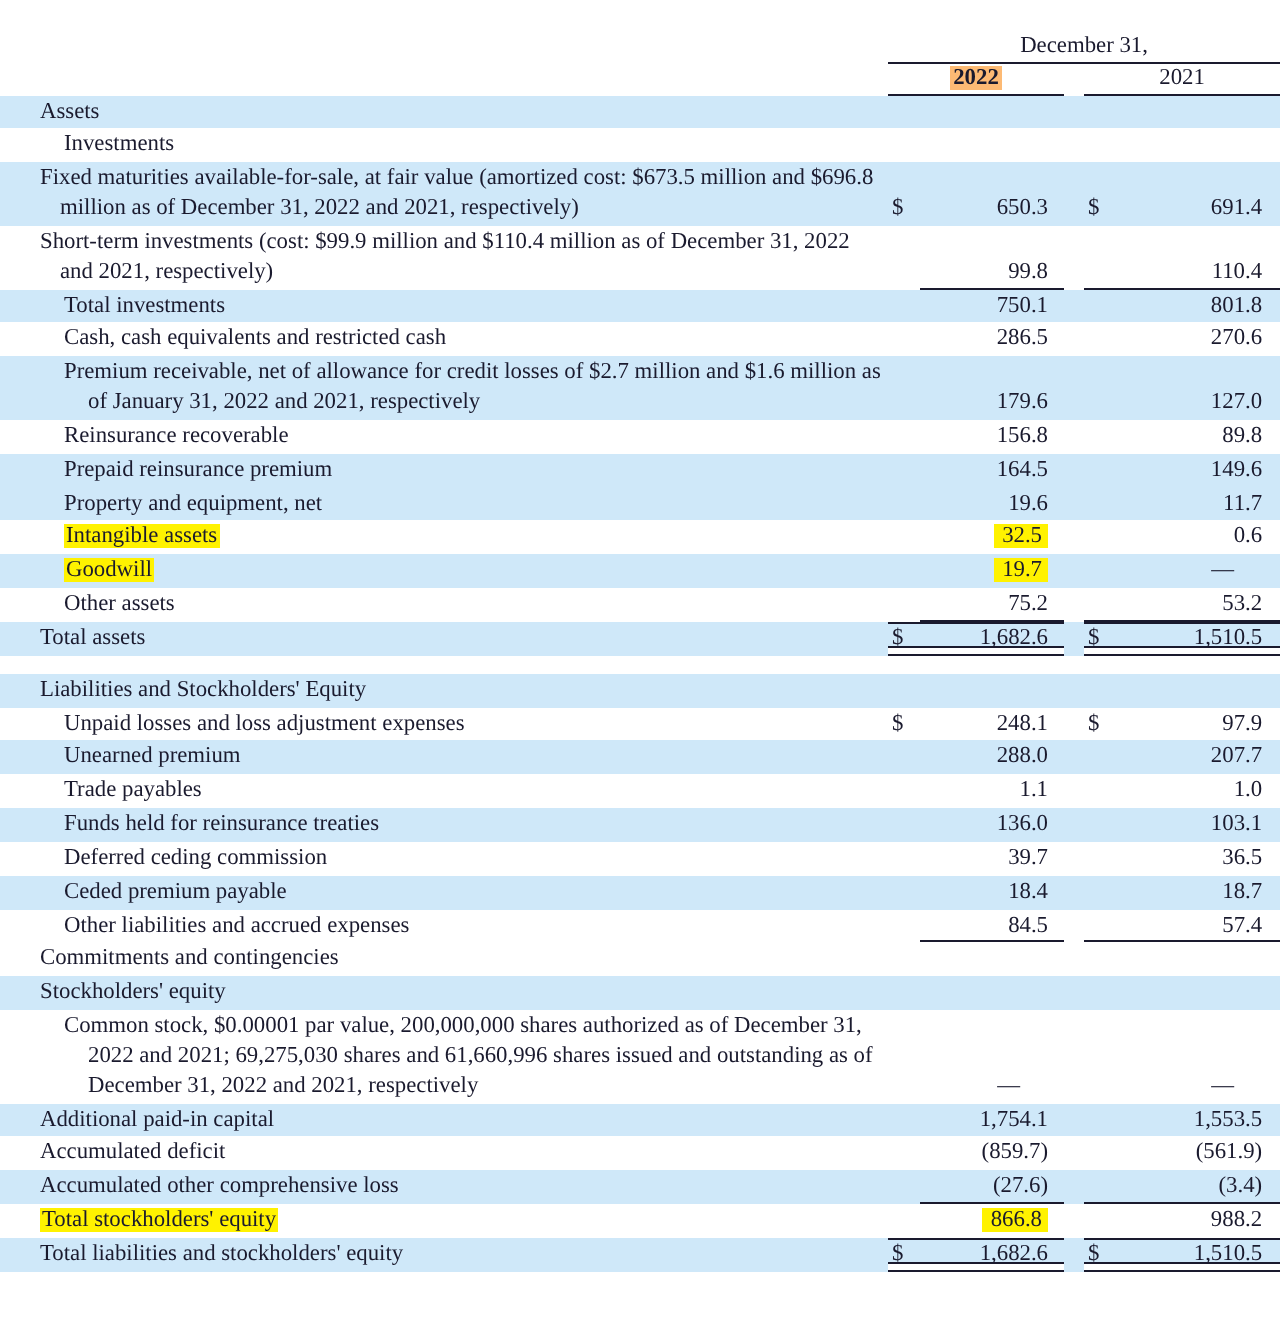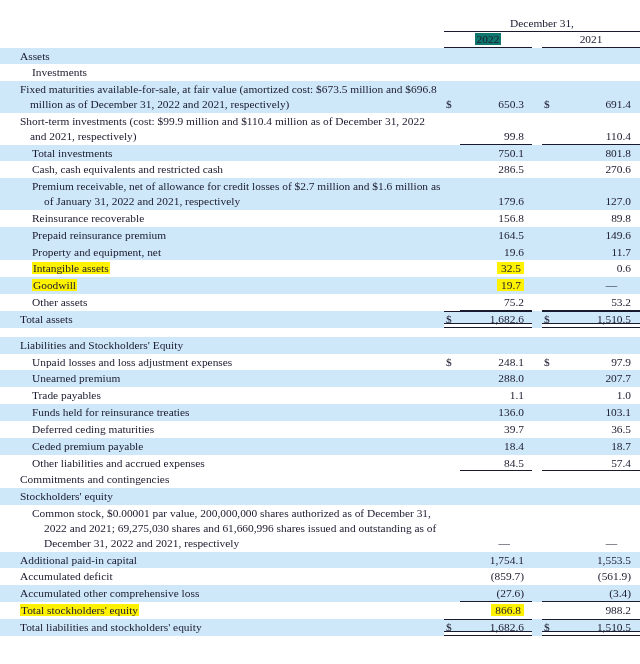--- a/index.html
+++ b/index.html
@@ -117,22 +117,23 @@
     background: #fff200;
     box-decoration-break: clone;
     -webkit-box-decoration-break: clone;
     padding: 0 1px;
   }
   .hl-num {
     background: #fff200;
     padding: 0 3px 0 4px;
   }
   .hl-year {
-    background: #0f766e;
+    background: #fdba74;
     padding: 0 2px;
+    font-weight: bold;
   }
 </style>
 </head>
 <body>
 
 <div class="sheet">
 <table class="bs">
   <colgroup>
     <col class="c-label">
         <col class="c-cur1">
@@ -334,21 +335,21 @@
     <tr class="shade">
       <td class="label i1">Funds held for reinsurance treaties</td>
       <td class="cur"></td>
       <td class="val">136.0</td>
       <td class="gap"></td>
       <td class="cur"></td>
       <td class="val v2">103.1</td>
     </tr>
 
     <tr class="plain">
-      <td class="label i1">Deferred ceding maturities</td>
+      <td class="label i1">Deferred ceding commission</td>
       <td class="cur"></td>
       <td class="val">39.7</td>
       <td class="gap"></td>
       <td class="cur"></td>
       <td class="val v2">36.5</td>
     </tr>
 
     <tr class="shade">
       <td class="label i1">Ceded premium payable</td>
       <td class="cur"></td>

